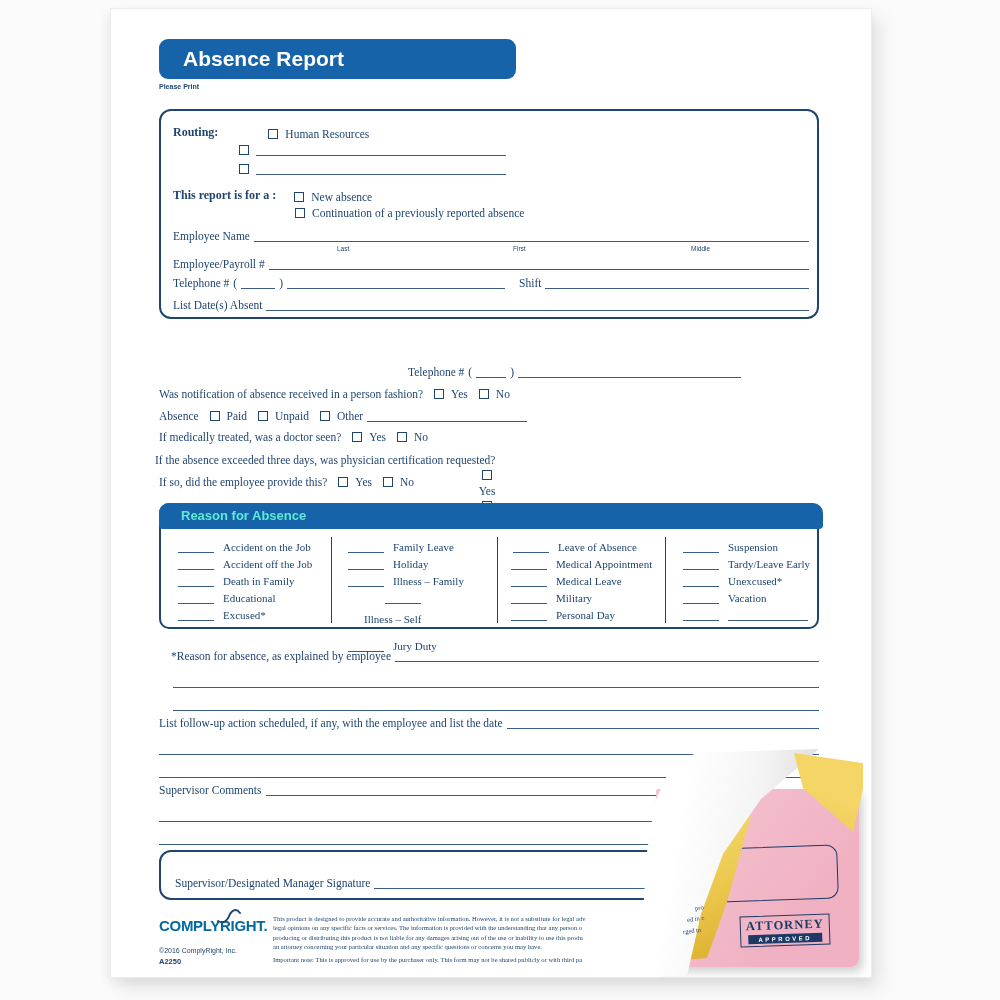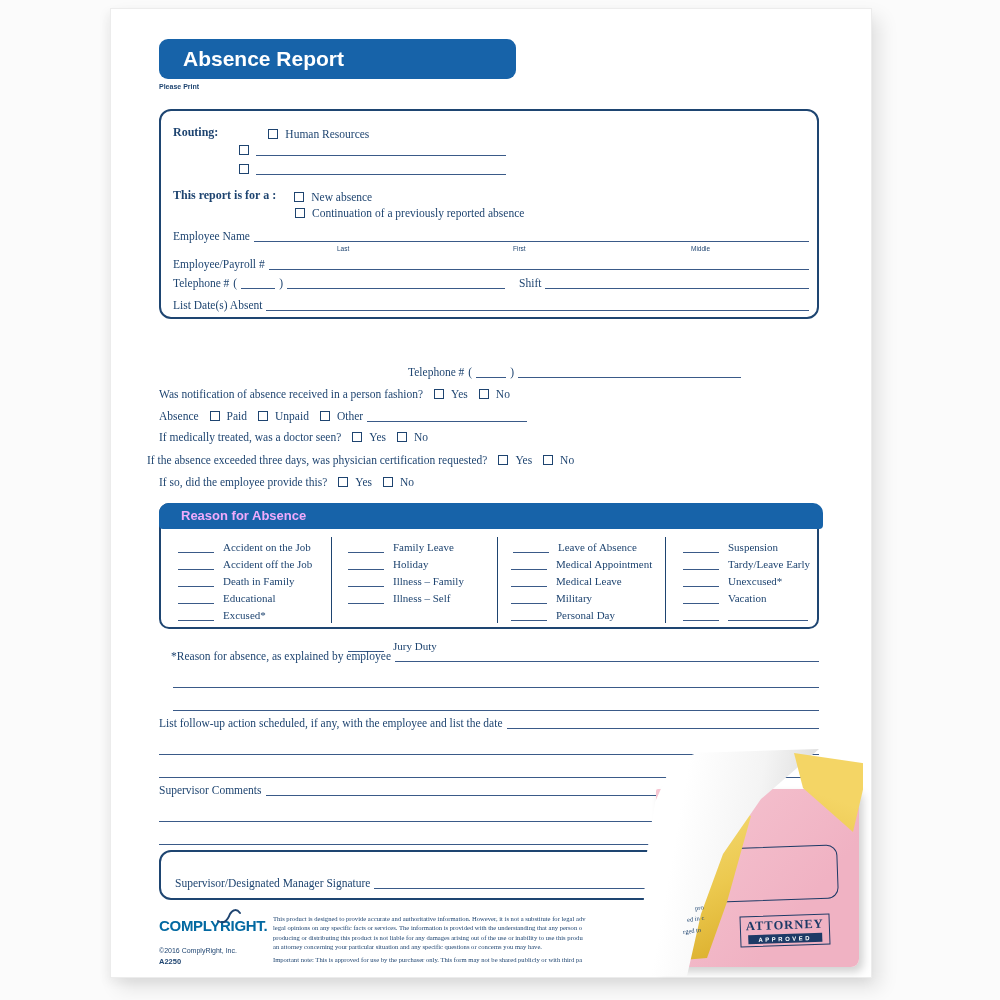--- a/index.html
+++ b/index.html
@@ -10,21 +10,21 @@
             color:#fff;font:bold 21px "Liberation Sans",sans-serif;line-height:40px;padding-left:24px;}
   .pp{position:absolute;left:48px;top:74px;font:bold 7px "Liberation Sans",sans-serif;color:#1e4470;}
   .box{position:absolute;border:2px solid #1e4571;border-radius:12px;background:#fff;}
   .r{position:absolute;display:flex;align-items:flex-end;gap:4px;font:11.5px "Liberation Serif",serif;color:#1e4470;white-space:nowrap;}
   .bld{font-weight:bold;font-size:12px;}
   .cb{width:10px;height:10px;border:1.5px solid #1e4470;background:#fff;flex:0 0 auto;margin:0 3px 1px 7px;}
   .ul{border-bottom:1.2px solid #3a5a88;height:13px;flex:0 0 auto;}
   .fill{flex:1 1 auto;border-bottom:1.2px solid #3a5a88;height:13px;}
   .tiny{position:absolute;font:6.5px "Liberation Sans",sans-serif;color:#1e4470;}
   .rbar{position:absolute;left:-2px;top:-2px;width:664px;height:26px;background:#1763a9;border-radius:10px 10px 4px 4px;
-        color:#f0abfc;font:bold 13px "Liberation Sans",sans-serif;line-height:26px;padding-left:22px;}
+        color:#5eead4;font:bold 13px "Liberation Sans",sans-serif;line-height:26px;padding-left:22px;}
   .vd{position:absolute;width:1px;background:#1e4470;top:32px;height:86px;}
   .ri{position:absolute;display:flex;align-items:flex-end;gap:9px;font:11px "Liberation Serif",serif;color:#1e4470;white-space:nowrap;}
   .hl{position:absolute;border-bottom:1.2px solid #3a5a88;height:1px;}
   
   .logo{position:absolute;left:48px;top:908px;font:bold 15px "Liberation Sans",sans-serif;color:#0369a1;letter-spacing:-.3px;}
   .logo svg{position:absolute;left:57px;top:-9px;}
   .copyright{position:absolute;left:48px;top:938px;font:7px "Liberation Sans",sans-serif;color:#1e4470;}
   .sku{position:absolute;left:48px;top:948px;font:bold 7.5px "Liberation Sans",sans-serif;color:#1e4470;}
   .disc{position:absolute;left:162px;top:905px;width:382px;overflow:hidden;font:6.6px "Liberation Serif",serif;
         color:#1e4470;line-height:1.42;white-space:nowrap;}
@@ -132,21 +132,21 @@
     <span>Other</span>
     <span class="ul" style="width:160px;"></span>
   </div>
   <div class="r" style="left:48px;top:422px;">
     <span>If medically treated, was a doctor seen?</span>
     <span class="cb"></span>
     <span>Yes</span>
     <span class="cb"></span>
     <span>No</span>
   </div>
-  <div class="r" style="left:36px;top:445px;">
+  <div class="r" style="left:44px;top:445px;flex-direction:column;">
     <span>If the absence exceeded three days, was physician certification requested?</span>
     <span class="cb"></span>
     <span>Yes</span>
     <span class="cb"></span>
     <span>No</span>
   </div>
   <div class="r" style="left:48px;top:467px;">
     <span>If so, did the employee provide this?</span>
     <span class="cb"></span>
     <span>Yes</span>
@@ -186,21 +186,21 @@
         <span>Family Leave</span>
       </div>
     <div class="ri" style="left:187px;top:52px;">
         <span class="ul" style="width:36px;"></span>
         <span>Holiday</span>
       </div>
     <div class="ri" style="left:187px;top:69px;">
         <span class="ul" style="width:36px;"></span>
         <span>Illness – Family</span>
       </div>
-    <div class="ri" style="left:187px;top:86px;">
+    <div class="ri" style="left:203px;top:86px;flex-direction:column;">
         <span class="ul" style="width:36px;"></span>
         <span>Illness – Self</span>
       </div>
     <div class="ri" style="left:187px;top:103px;margin-top:31px;">
         <span class="ul" style="width:36px;"></span>
         <span>Jury Duty</span>
       </div>
 
     <div class="ri" style="left:352px;top:35px;">
         <span class="ul" style="width:36px;"></span>

